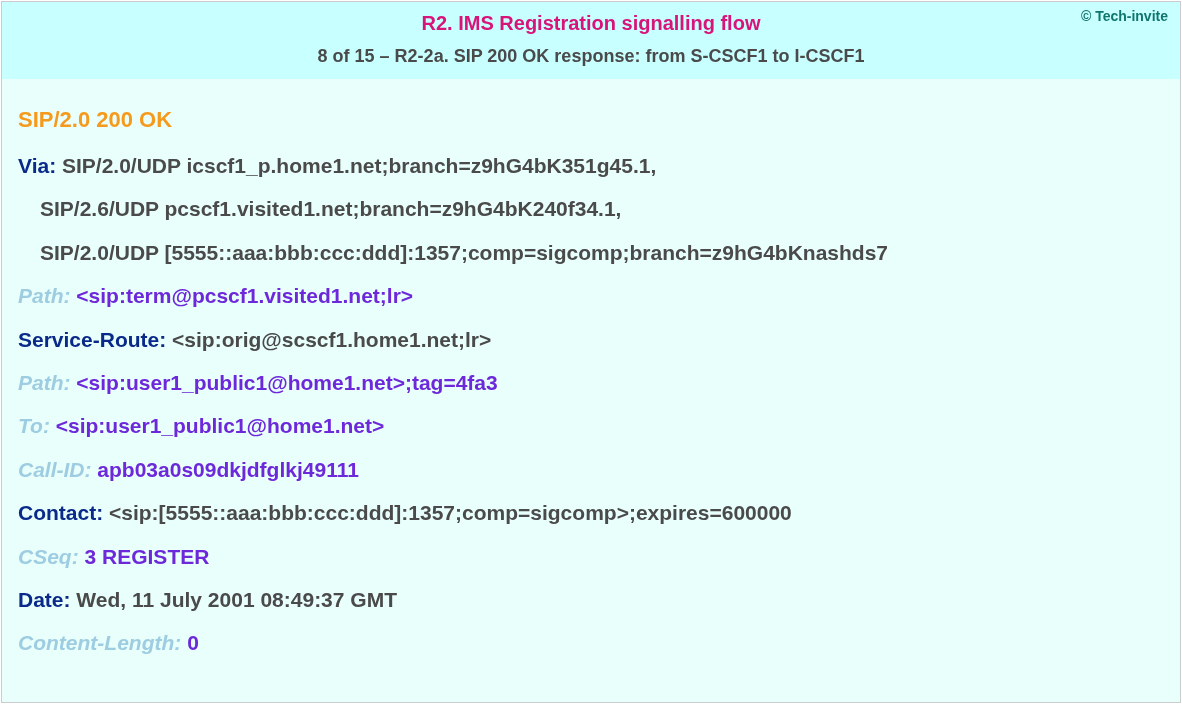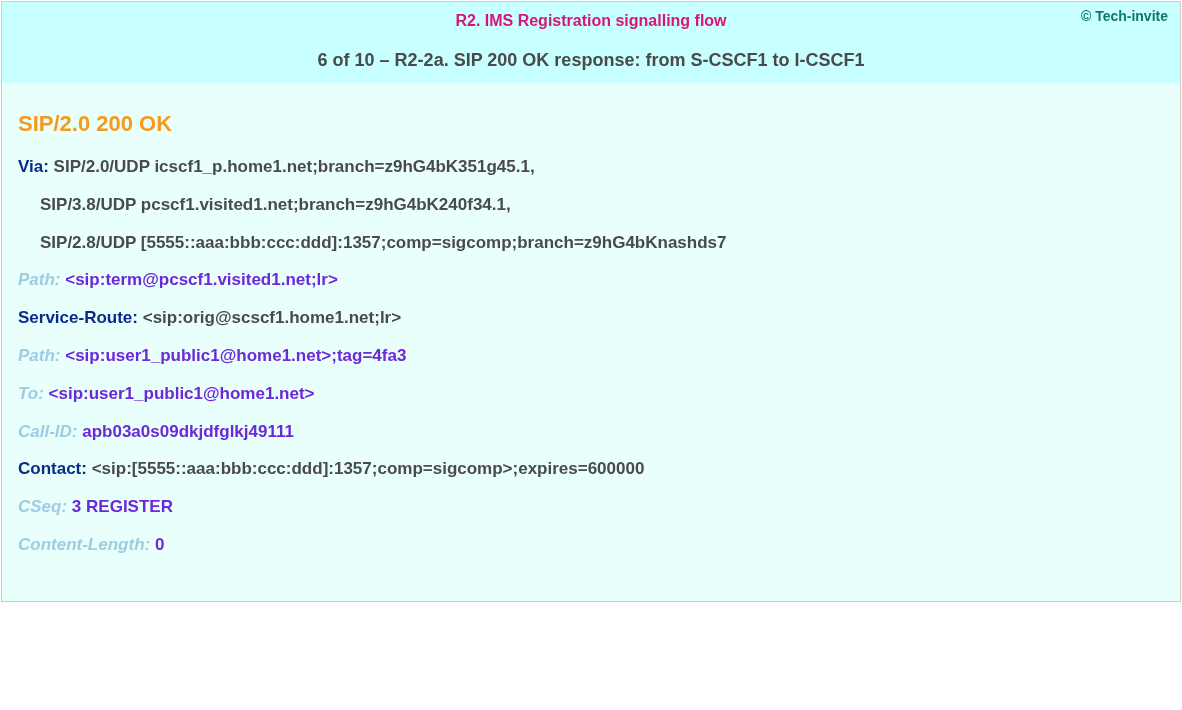--- a/index.html
+++ b/index.html
@@ -24,42 +24,42 @@
   .copyright {
     position: absolute;
     top: 6px;
     right: 12px;
     color: #0f766e;
     font-size: 14px;
     font-weight: bold;
   }
   .title {
     color: #d8147a;
-    font-size: 16px;
+    font-size: 20px;
     font-weight: bold;
     font-family: "Trebuchet MS", Verdana, sans-serif;
-    margin-bottom: 20px;
+    margin-bottom: 11px;
   }
   .subtitle {
     color: #4a4a4a;
     font-size: 18px;
     font-weight: bold;
     font-family: "Trebuchet MS", Verdana, sans-serif;
   }
   .body-area {
     padding: 28px 24px 30px 16px;
   }
   .status-line {
     color: #f59a1c;
     font-size: 22px;
     font-weight: bold;
     margin-bottom: 18px;
   }
   .hdr-line {
-    font-size: 17px;
+    font-size: 21px;
     font-weight: bold;
     line-height: 1.4;
     margin-bottom: 14px;
     color: #4a4a4a;
   }
   .hdr-name-strong {
     color: #0a2a8a;
   }
   .hdr-name-light {
     color: #9ecde2;
@@ -76,35 +76,35 @@
   }
 </style>
 </head>
 <body>
 
 <div class="container">
 
   <div class="header">
     <div class="copyright">© Tech-invite</div>
     <div class="title">R2. IMS Registration signalling flow</div>
-    <div class="subtitle">6 of 10 – R2-2a. SIP 200 OK response: from S-CSCF1 to I-CSCF1</div>
+    <div class="subtitle">8 of 15 – R2-2a. SIP 200 OK response: from S-CSCF1 to I-CSCF1</div>
   </div>
 
   <div class="body-area">
 
     <div class="status-line">SIP/2.0 200 OK</div>
 
     <div class="hdr-line">
       <span class="hdr-name-strong">Via</span><span class="hdr-name-strong">: </span><span class="val-strong">SIP/2.0/UDP icscf1_p.home1.net;branch=z9hG4bK351g45.1,</span>
     </div>
     <div class="hdr-line continuation">
-      <span class="val-strong">SIP/3.8/UDP pcscf1.visited1.net;branch=z9hG4bK240f34.1,</span>
+      <span class="val-strong">SIP/2.6/UDP pcscf1.visited1.net;branch=z9hG4bK240f34.1,</span>
     </div>
     <div class="hdr-line continuation">
-      <span class="val-strong">SIP/2.8/UDP [5555::aaa:bbb:ccc:ddd]:1357;comp=sigcomp;branch=z9hG4bKnashds7</span>
+      <span class="val-strong">SIP/2.0/UDP [5555::aaa:bbb:ccc:ddd]:1357;comp=sigcomp;branch=z9hG4bKnashds7</span>
     </div>
 
     <div class="hdr-line">
       <span class="hdr-name-light">Path</span><span class="hdr-name-light">: </span><span class="val-light">&lt;sip:term@pcscf1.visited1.net;lr&gt;</span>
     </div>
 
     <div class="hdr-line">
       <span class="hdr-name-strong">Service-Route</span><span class="hdr-name-strong">: </span><span class="val-strong">&lt;sip:orig@scscf1.home1.net;lr&gt;</span>
     </div>
 
@@ -121,20 +121,23 @@
     </div>
 
     <div class="hdr-line">
       <span class="hdr-name-strong">Contact</span><span class="hdr-name-strong">: </span><span class="val-strong">&lt;sip:[5555::aaa:bbb:ccc:ddd]:1357;comp=sigcomp&gt;;expires=600000</span>
     </div>
 
     <div class="hdr-line">
       <span class="hdr-name-light">CSeq</span><span class="hdr-name-light">: </span><span class="val-light">3 REGISTER</span>
     </div>
 
+    <div class="hdr-line">
+      <span class="hdr-name-strong">Date</span><span class="hdr-name-strong">: </span><span class="val-strong">Wed, 11 July 2001 08:49:37 GMT</span>
+    </div>
 
 
     <div class="hdr-line">
       <span class="hdr-name-light">Content-Length</span><span class="hdr-name-light">: </span><span class="val-light">0</span>
     </div>
 
   </div>
 </div>
 
 </body></html>

